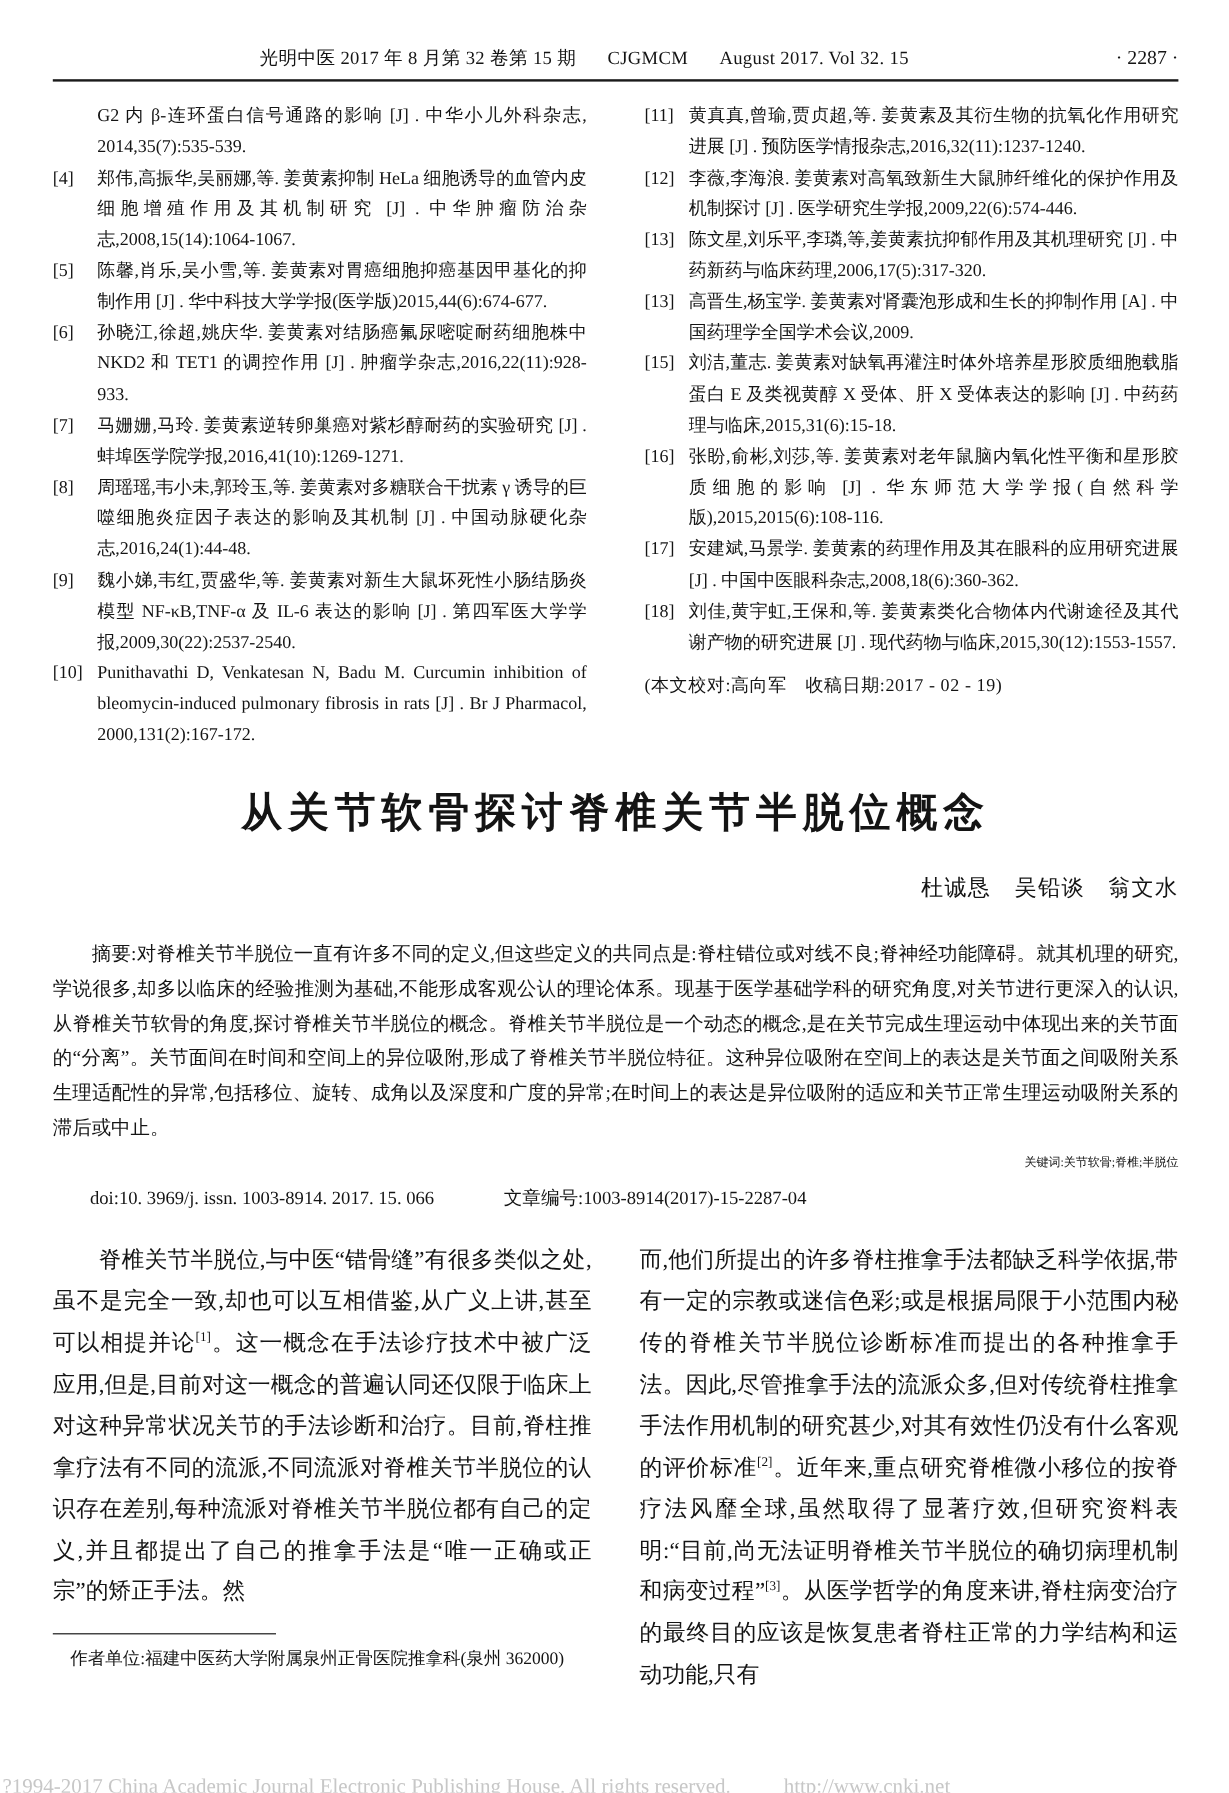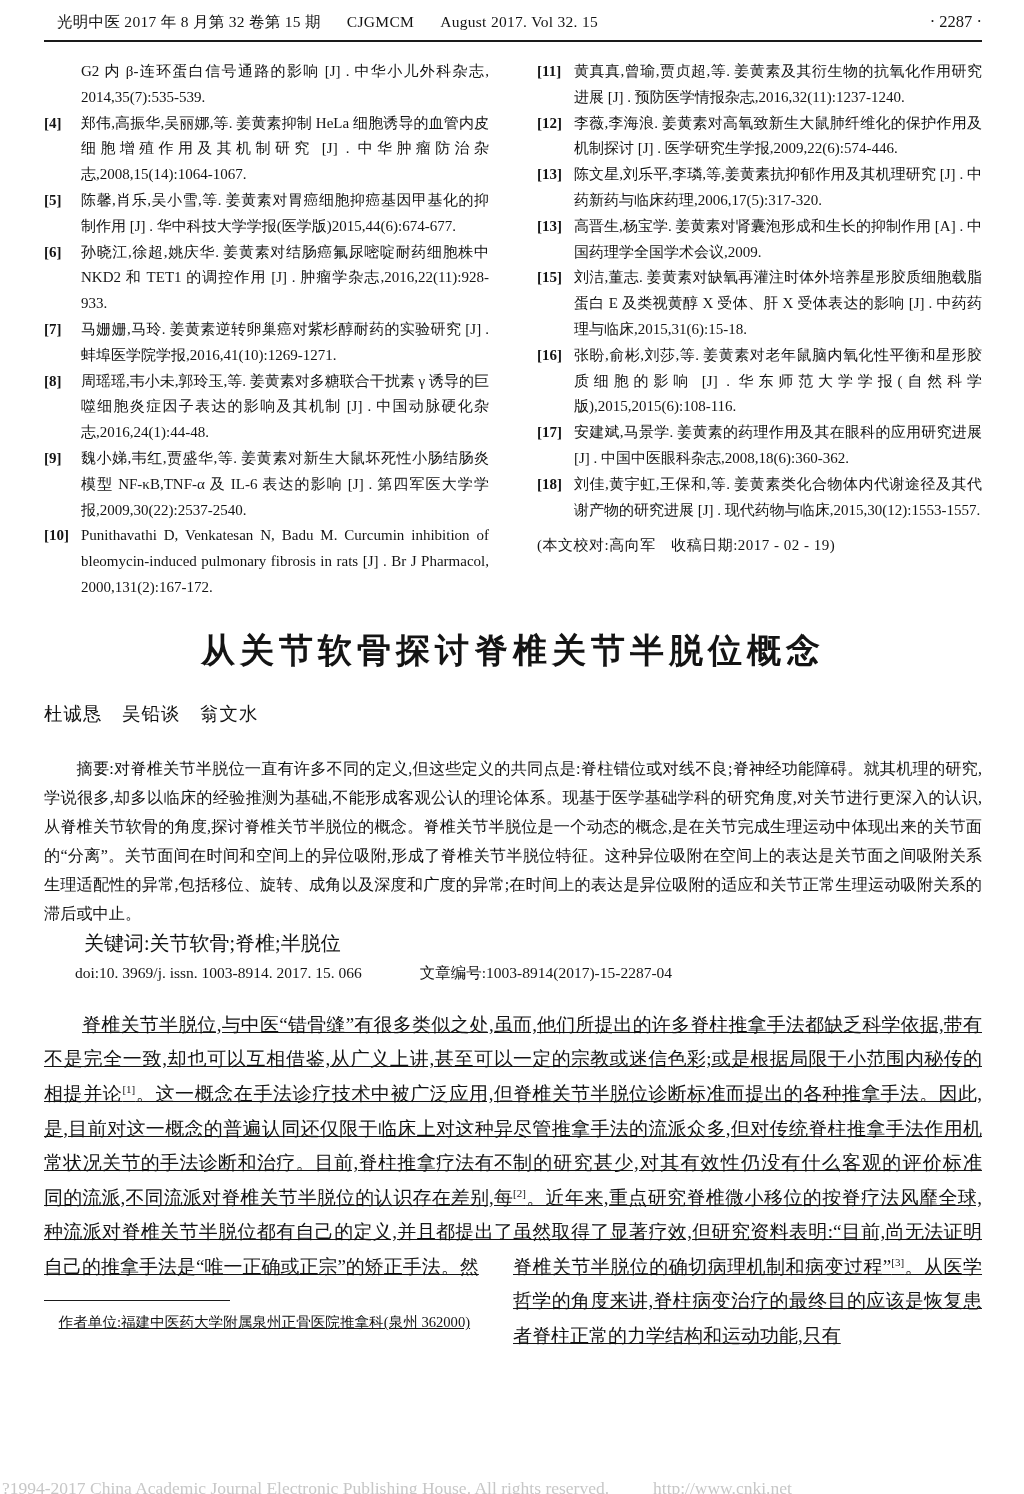--- a/index.html
+++ b/index.html
@@ -8,52 +8,52 @@
     background: #ffffff;
     color: #141414;
     font-family: "Liberation Serif", serif;
     position: relative;
     overflow: hidden;
   }
   .page { padding: 12px 42px 0 44px; }
 
   
   .runhead { display: flex; align-items: baseline; font-size: 15.5px; }
-  .runhead-center { flex: 1; letter-spacing: .3px; }
+  .runhead-center { flex: 1; text-align: center; letter-spacing: .3px; margin-top: 26px; }
   .runhead-center .seg { margin: 0 13px; }
   .runhead-pageno { font-size: 16.5px; white-space: nowrap; }
   .head-rule { border-bottom: 2.6px solid #1a1a1a; margin-top: 7px; }
 
   
   .refs { display: flex; gap: 48px; margin-top: 17px; }
   .refcol { flex: 1; min-width: 0; }
   .ref-item { display: flex; font-size: 15px; line-height: 25.8px; }
-  .ref-num { flex: 0 0 37px; white-space: nowrap; font-weight: bold; }
+  .ref-num { flex: 0 0 37px; white-space: nowrap; }
   .ref-text { flex: 1; text-align: justify; }
   .proof-line { text-align: left; font-size: 15px; margin-top: 13px; letter-spacing: .5px; }
 
   
   .art-title {
     margin: 27px 0 0 0;
     text-align: center;
     font-size: 34px; font-weight: 700;
     letter-spacing: 5px;
     font-family: "Liberation Sans", sans-serif;
   }
-  .art-authors { text-align: left; font-size: 18.5px; margin-top: 27px; letter-spacing: 1px; }
+  .art-authors { text-align: right; font-size: 18.5px; margin-top: 27px; letter-spacing: 1px; }
 
   
   .abstract { margin-top: 29px; font-size: 16.2px; line-height: 29px; text-align: justify; }
   .abstract .first-indent { display: inline-block; width: 2em; }
-  .kw-line { font-size: 20px; line-height: 29px; text-indent: 2em; }
+  .kw-line { font-size: 10px; line-height: 29px; text-indent: 2em; text-align: right; }
   .meta-line { font-size: 15.5px; line-height: 30px; text-indent: 2em; }
   .meta-line .art-no { margin-left: 58px; }
 
   
-  .body-cols { display: flex; margin-top: 20px; text-decoration: underline; }
+  .body-cols { display: flex; gap: 40px; margin-top: 20px; }
   .bcol { flex: 1; min-width: 0; font-size: 19px; line-height: 34.6px; text-align: justify; }
   .bcol p { margin: 0; }
   .bcol p.indent { text-indent: 2em; }
   sup.refmark { font-size: 11px; line-height: 0; vertical-align: super; }
 
   .fn-rule { width: 186px; border-top: 1.6px solid #1a1a1a; margin-top: 16px; }
   .footnote { font-size: 14.6px; line-height: 23px; margin-top: 10px; text-indent: 1em; }
 
   
   .footer {

